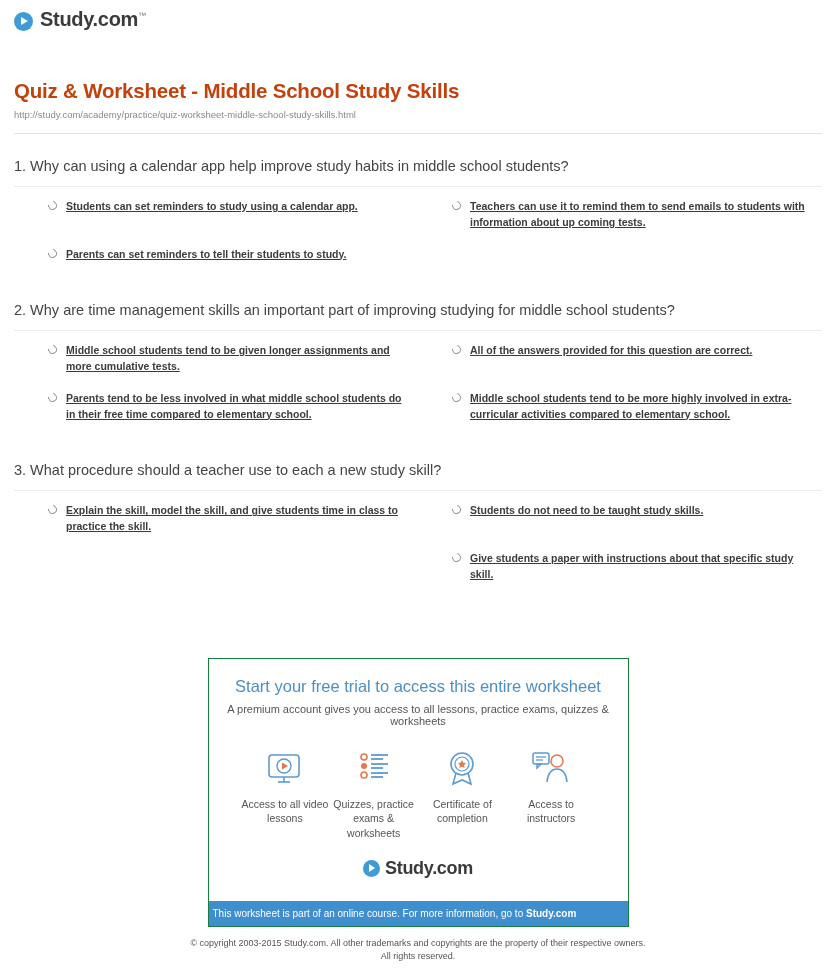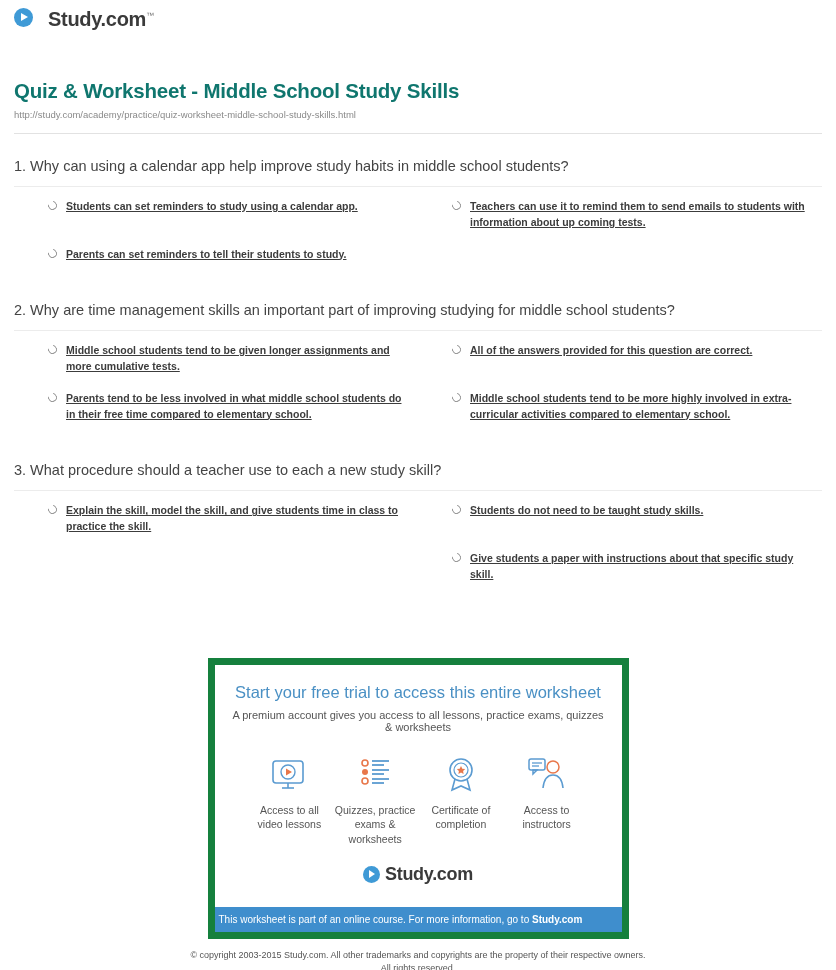--- a/index.html
+++ b/index.html
@@ -22,22 +22,22 @@
     width: 836px;
     padding: 0 14px;
   }
   .brand-bar {
     padding: 8px 0 10px 0;
     display: flex;
     align-items: center;
   }
   .brand-logo {
     display: flex;
-    align-items: flex-start;
-    gap: 15px;
+    align-items: flex-end;
+    gap: 7px;
   }
   .brand-mark {
     width: 19px;
     height: 19px;
     border-radius: 50%;
     background: #3f9ad6;
     position: relative;
     display: inline-block;
   }
   .brand-mark::after {
@@ -63,21 +63,21 @@
   }
 
   .title-block {
     padding-top: 38px;
     padding-bottom: 6px;
     border-bottom: 1px solid #e2e2e2;
   }
   h1.page-title {
     font-size: 20.5px;
     font-weight: bold;
-    color: #0f766e;
+    color: #c2410c;
     margin: 0 0 6px 0;
     letter-spacing: -0.2px;
   }
   .page-url {
     font-size: 9.5px;
     color: #8a8a8a;
     margin: 0 0 7px 0;
     font-family: "Liberation Sans", sans-serif;
   }
 
@@ -128,21 +128,21 @@
   .answer.spacer-tall { min-height: 44px; }
 
   
   .promo-wrap {
     display: flex;
     justify-content: center;
     margin-top: 44px;
   }
   .promo {
     width: 421px;
-    border: 7px solid #15803d;
+    border: 1px solid #15803d;
     background: #fff;
   }
   .promo-inner {
     padding: 18px 16px 8px 16px;
     text-align: center;
   }
   .promo-title {
     font-size: 16.5px;
     color: #4a90c4;
     margin: 0 0 7px 0;

